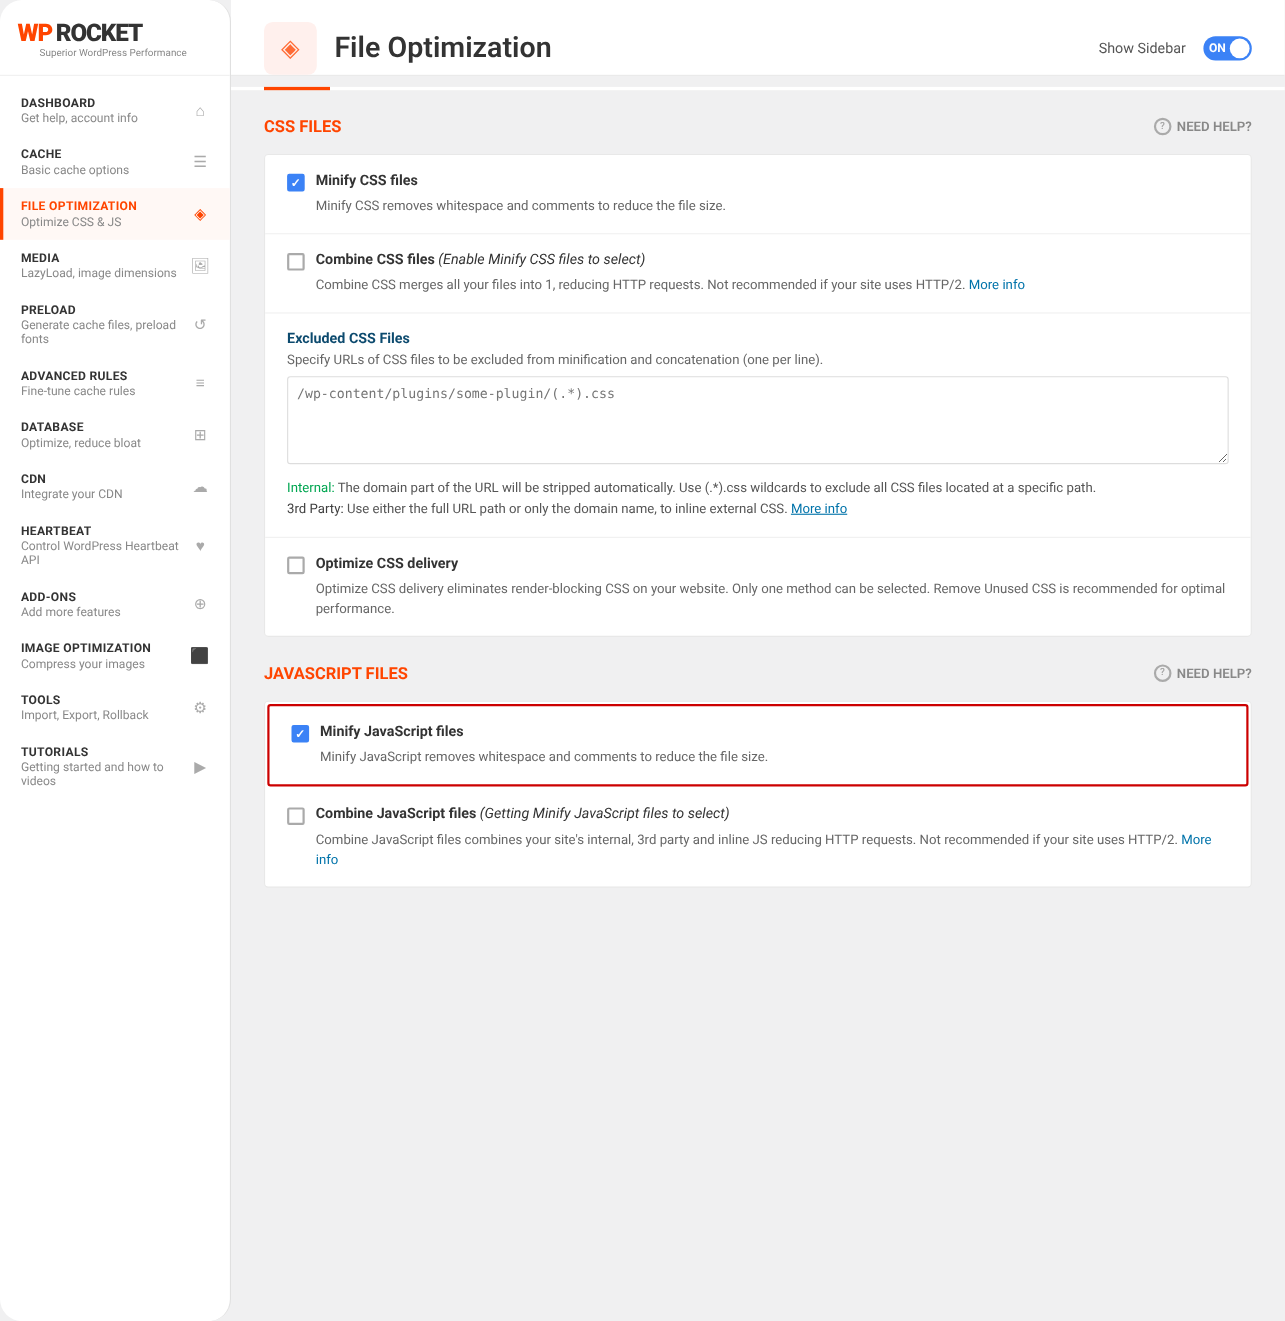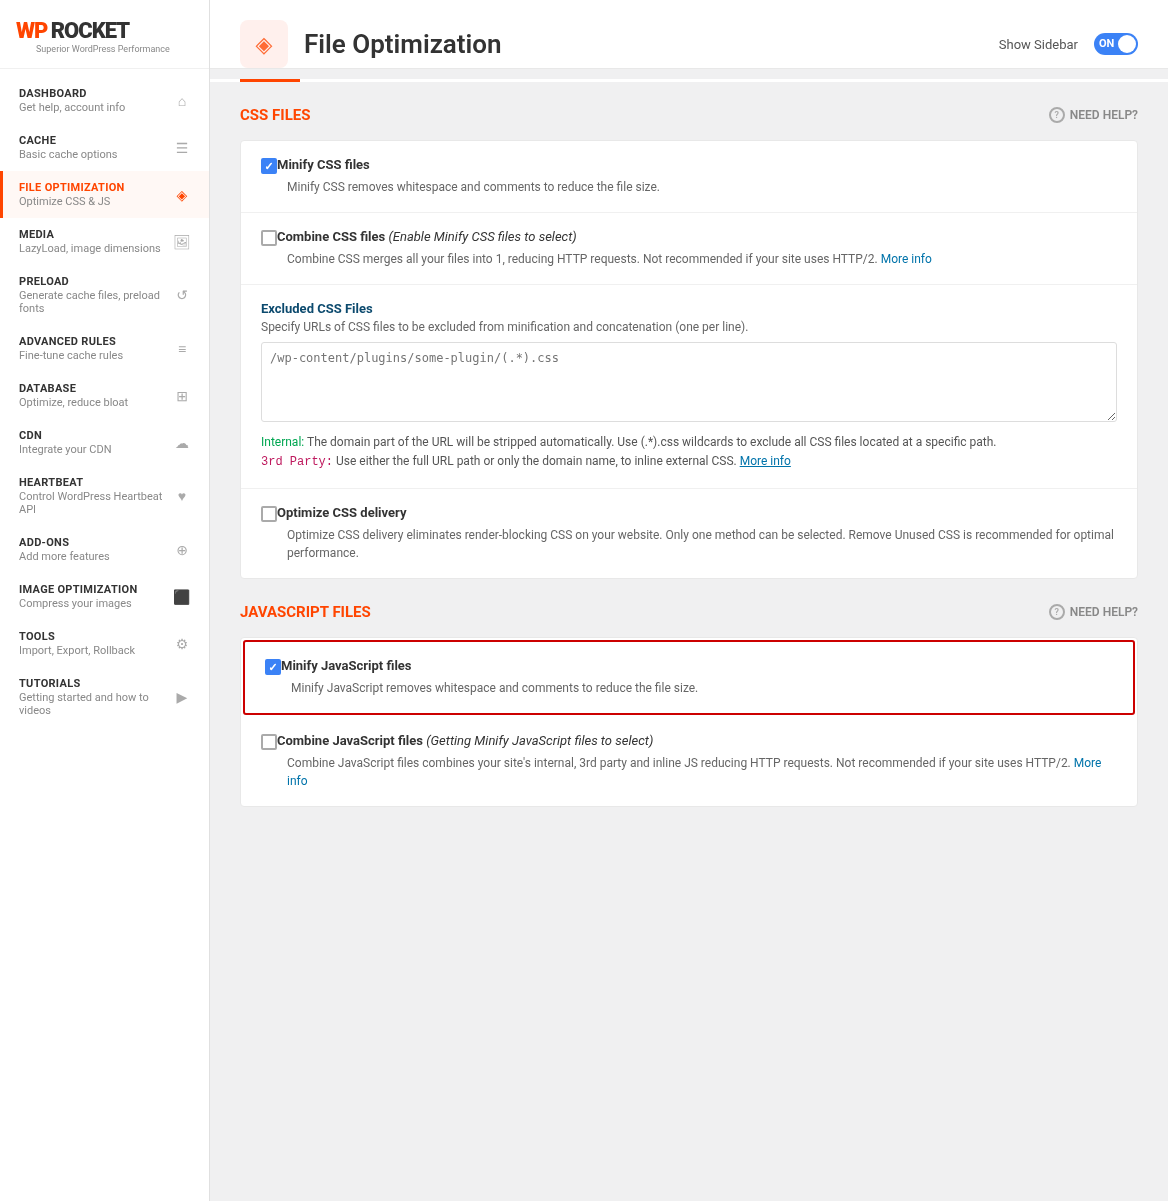--- a/index.html
+++ b/index.html
@@ -7,20 +7,21 @@
 
     
     #sidebar {
       width: 210px;
       min-width: 210px;
       background: #fff;
       border-right: 1px solid #e0e0e0;
       display: flex;
       flex-direction: column;
       min-height: 1201px;
+      border-radius: 20px;
     }
     .sidebar-logo {
       padding: 18px 16px 14px 16px;
       border-bottom: 1px solid #f0f0f0;
     }
     .logo-wp { color: #ff4500; font-size: 22px; font-weight: 900; letter-spacing: -1px; }
     .logo-rocket { color: #333; font-size: 22px; font-weight: 900; letter-spacing: -1px; }
     .logo-tagline { font-size: 9px; color: #888; margin-top: 1px; margin-left: 20px; }
 
     .sidebar-nav { flex: 1; padding: 8px 0; }
@@ -105,21 +106,21 @@
       background: #fff;
       border: 1px solid #e8e8e8;
       border-radius: 4px;
       margin-bottom: 24px;
     }
     .option-row {
       padding: 16px 20px;
       border-bottom: 1px solid #f0f0f0;
     }
     .option-row:last-child { border-bottom: none; }
-    .option-header { display: flex; align-items: flex-start; gap: 0; }
+    .option-header { display: flex; align-items: flex-start; gap: 10px; }
     .option-check {
       width: 16px; height: 16px;
       border: 2px solid #aaa;
       border-radius: 2px;
       flex-shrink: 0;
       margin-top: 1px;
       display: flex; align-items: center; justify-content: center;
       cursor: pointer;
     }
     .option-check.checked { background: #3b82f6; border-color: #3b82f6; }
@@ -139,21 +140,21 @@
       border: 1px solid #ddd;
       border-radius: 3px;
       padding: 8px;
       font-size: 12px;
       color: #999;
       resize: vertical;
       font-family: monospace;
     }
     .excluded-hint { font-size: 12px; color: #555; margin-top: 8px; line-height: 1.6; }
     .excluded-hint .green { color: #00a651; }
-    .excluded-hint .teal { color: #be185d; font-family: Liberation Mono, monospace; }
+    .excluded-hint .teal { color: #404040; }
     .excluded-hint a { color: #0073aa; }
   </style>
 </head>
 <body>
 
 <div id="sidebar">
   <div class="sidebar-logo">
     <div>
       <span class="logo-wp">WP</span>
       <span class="logo-rocket">ROCKET</span>

